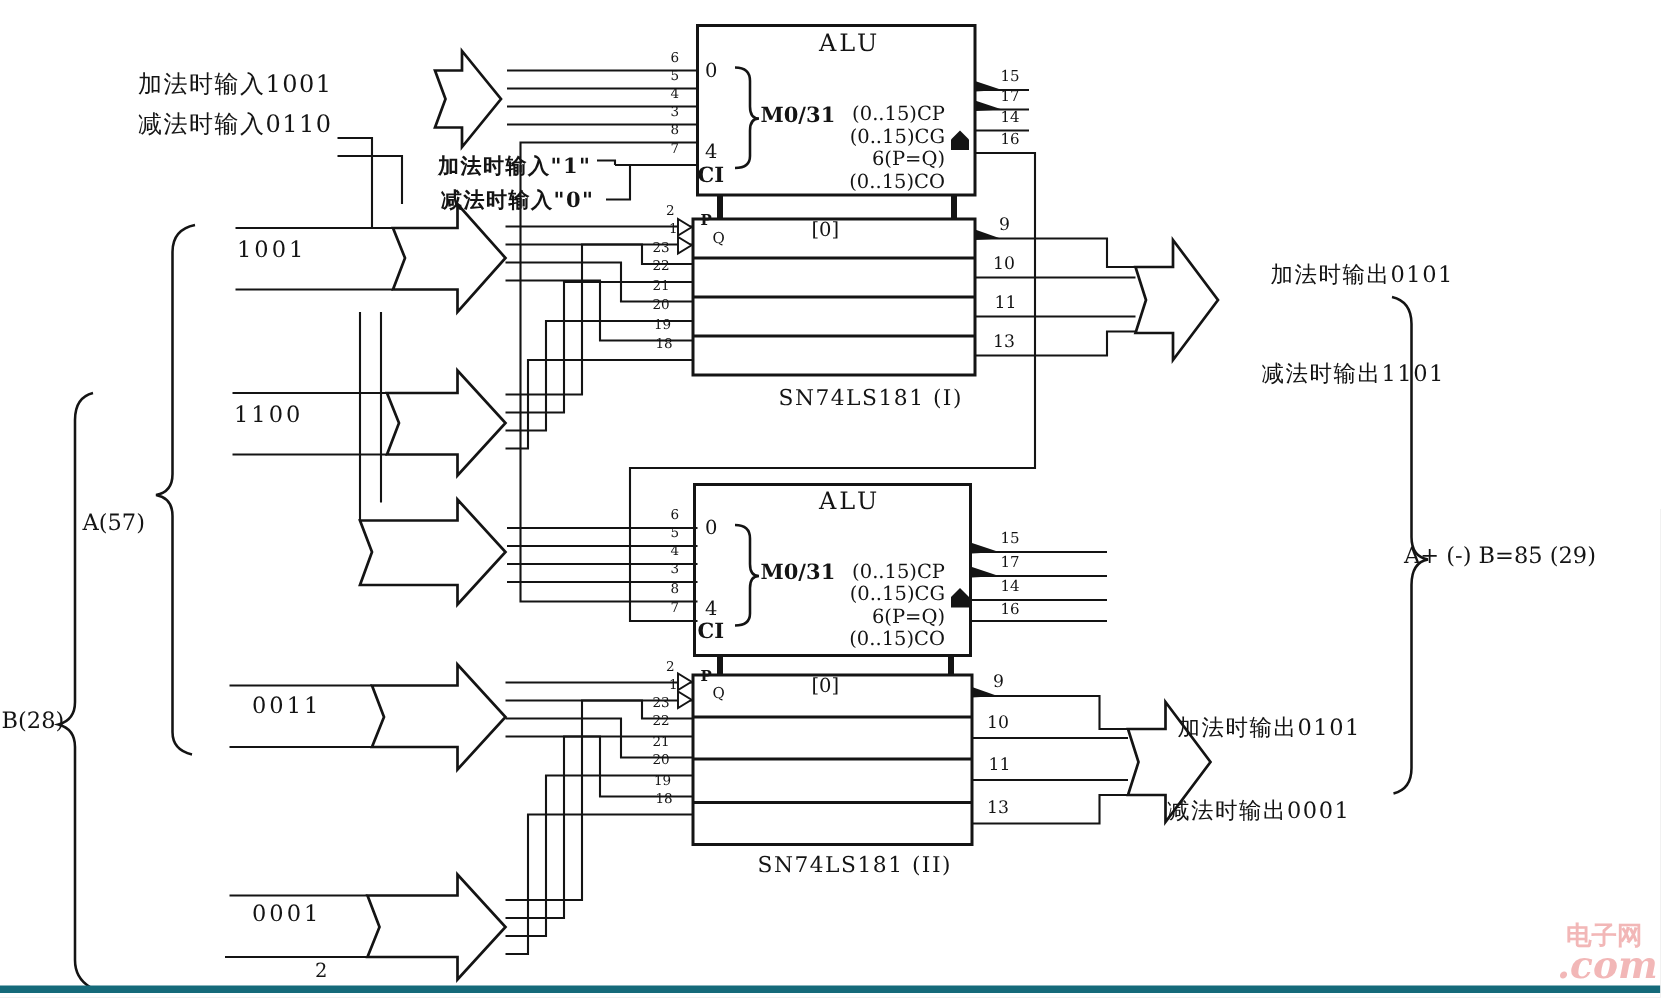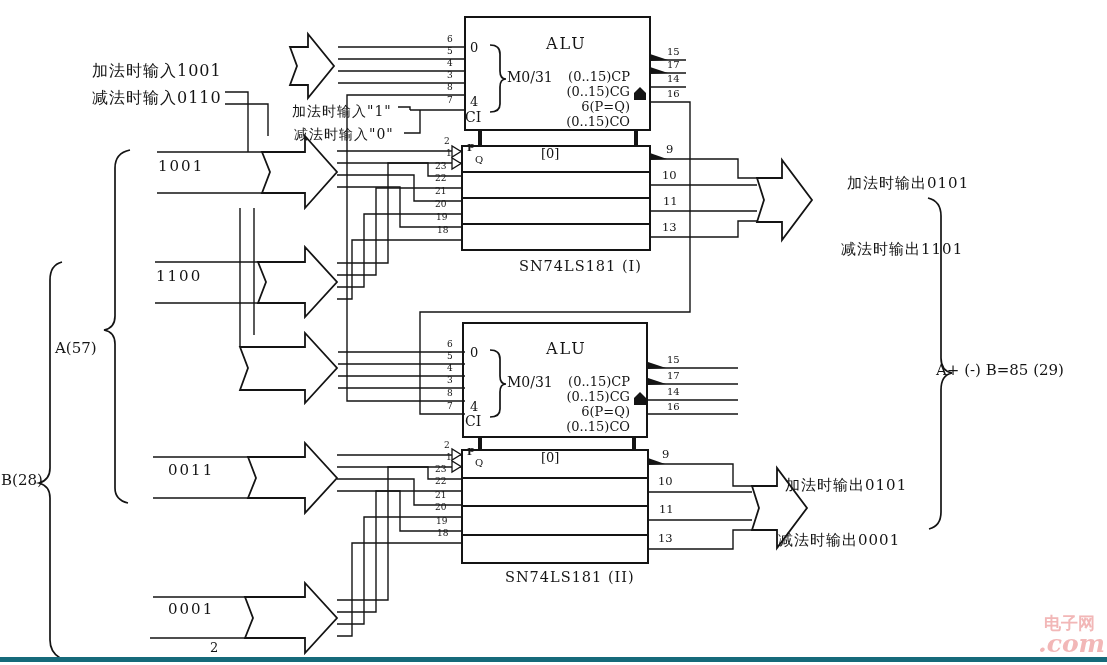--- a/index.html
+++ b/index.html
@@ -1,22 +1,22 @@
 <!DOCTYPE html>
 <html><head>
 <meta charset="utf-8">
 <style>
   html,body{margin:0;padding:0;background:#e8e8e8;}
   .stage{position:relative;width:1107px;height:665px;background:#ffffff;
          font-family:"DejaVu Serif","Liberation Serif",serif;overflow:hidden;}
   svg.wires{position:absolute;left:0;top:0;}
   .lbl{position:absolute;color:#141414;white-space:nowrap;line-height:1;}
   .s9{font-size:9px;}  .s10{font-size:10px;} .s11{font-size:11.5px;}
-  .s13{font-size:13px;} .s14{font-size:14px;} .s15{font-size:15px;}
-  .s16{font-size:16px;margin-top:15px;}
+  .s13{font-size:13px;} .s14{font-size:14px;font-weight:bold;} .s15{font-size:15px;}
+  .s16{font-size:16px;}
   .ralign{text-align:right;width:74px;margin-top:16px;}
   .cjk{letter-spacing:1px;}
   .bits{letter-spacing:2px;font-size:15px;}
   .caption{font-size:14.5px;letter-spacing:1px;}
   .bottombar{position:absolute;left:0;top:657px;width:1107px;height:5px;background:#156a7a;}
   .wm{position:absolute;color:#f2b7b7;font-style:italic;font-weight:bold;}
   .wm-big{left:956px;top:610px;font-size:40px;letter-spacing:1px;}
   .wm-cn{left:1044px;top:612px;font-size:17px;font-style:normal;}
   .wm-com{left:1038px;top:629px;font-size:25px;}
 </style>

